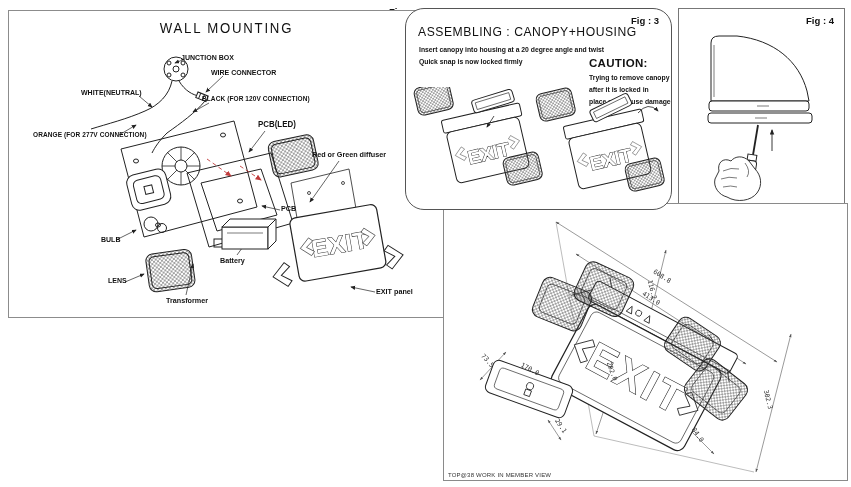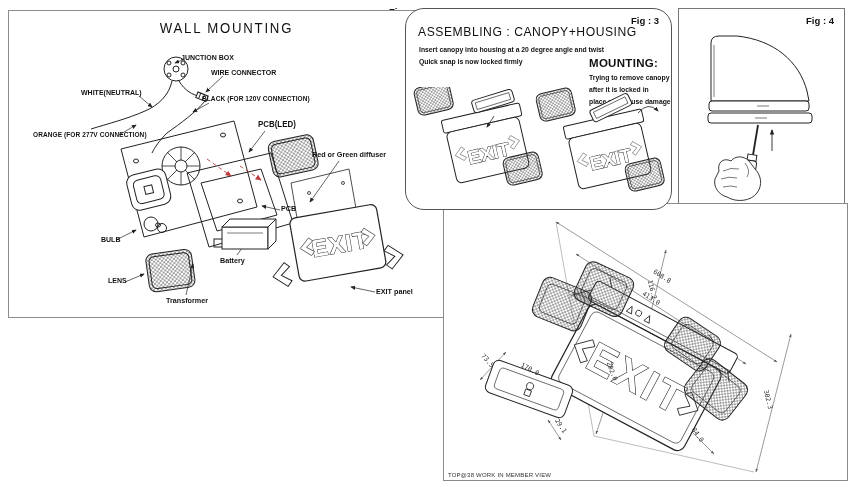--- a/index.html
+++ b/index.html
@@ -186,21 +186,21 @@
     <div class="abs lbl-md" style="left:157px;top:285px;">Transformer</div>
     <div class="abs lbl-md" style="left:367px;top:276px;">EXIT panel</div>
   </div>
 
   <div class="panel" style="left:405px;top:8px;width:267px;height:202px;border-color:#555;z-index:3;border-radius:19px;">
 
     <div class="abs fig-cap" style="right:12px;top:6px;">Fig : 3</div>
     <div class="abs title-asm" style="left:12px;top:15px;">ASSEMBLING : CANOPY+HOUSING</div>
     <div class="abs instr" style="left:13px;top:37px;">Insert canopy into housing at a 20 degree angle and twist</div>
     <div class="abs instr" style="left:13px;top:49px;">Quick snap is now locked firmly</div>
-    <div class="abs caution-t" style="left:183px;top:48px;">MOUNTING:</div>
+    <div class="abs caution-t" style="left:183px;top:48px;">CAUTION:</div>
     <div class="abs caution-l" style="left:183px;top:65px;">Trying to remove canopy</div>
     <div class="abs caution-l" style="left:183px;top:77px;">after it is locked in</div>
     <div class="abs caution-l" style="left:183px;top:89px;">place may cause damage</div>
 
     <svg width="267" height="124" viewBox="0 0 267 124" style="top:78px;">
       <defs>
         <marker id="aa" markerWidth="7" markerHeight="7" refX="5" refY="2.5" orient="auto">
           <path d="M0,0 L6,2.5 L0,5 Z" fill="#222"></path>
         </marker>
         <pattern id="ha" width="3.5" height="3.5" patternUnits="userSpaceOnUse">

